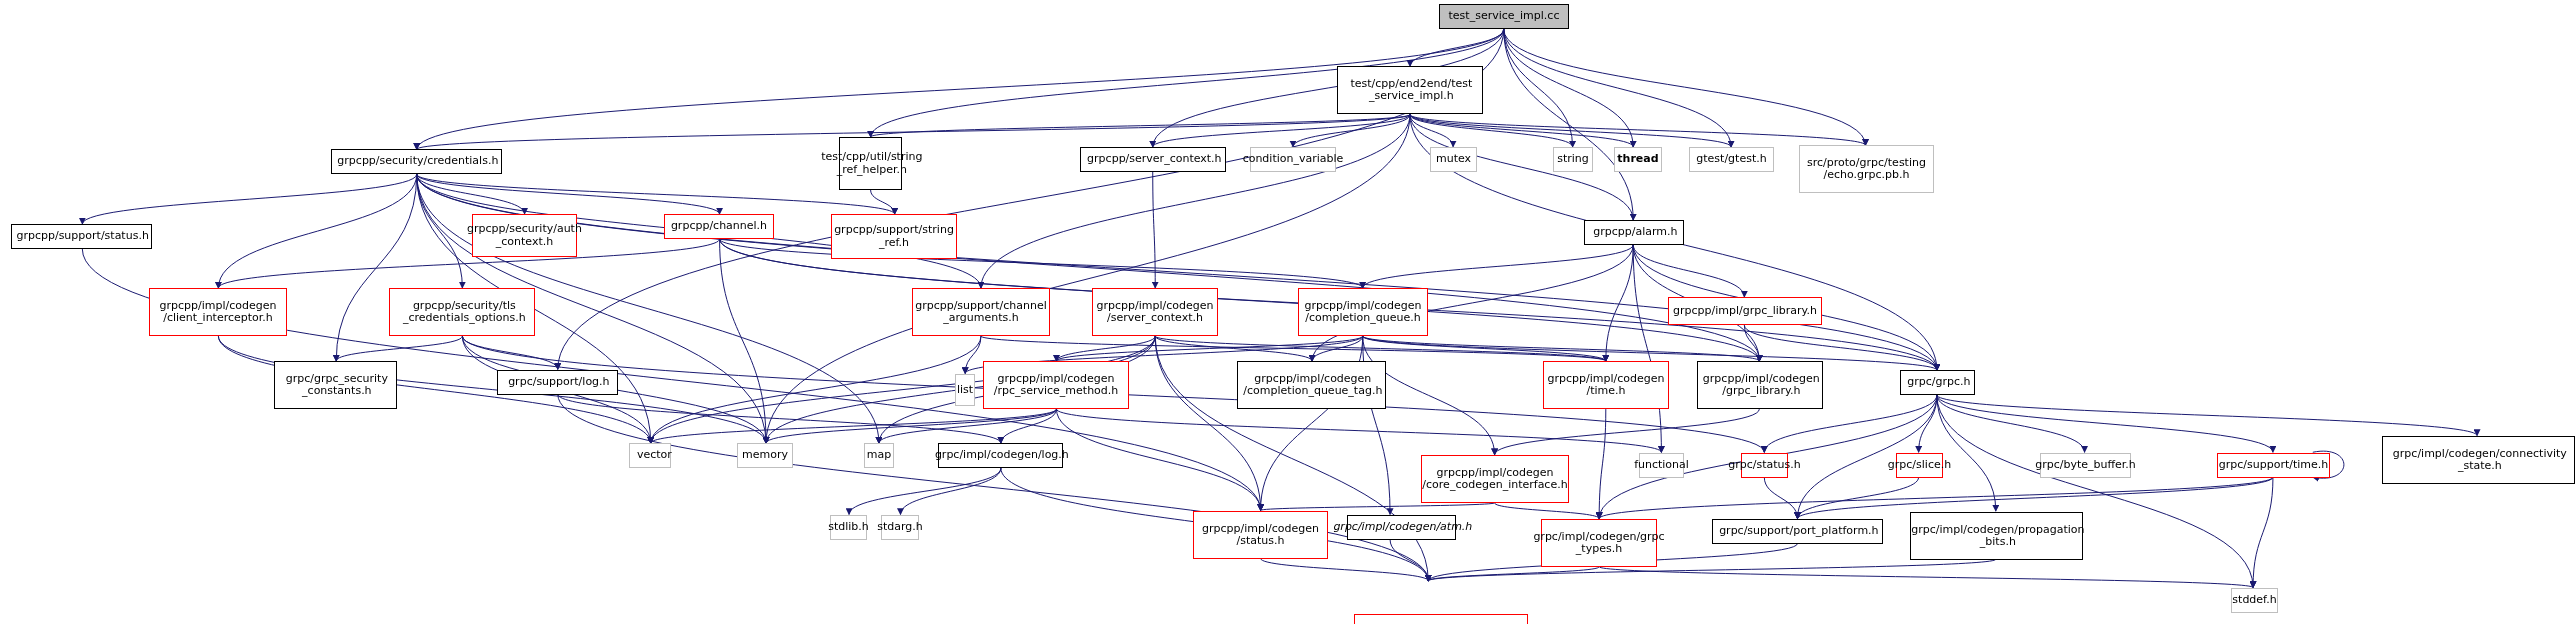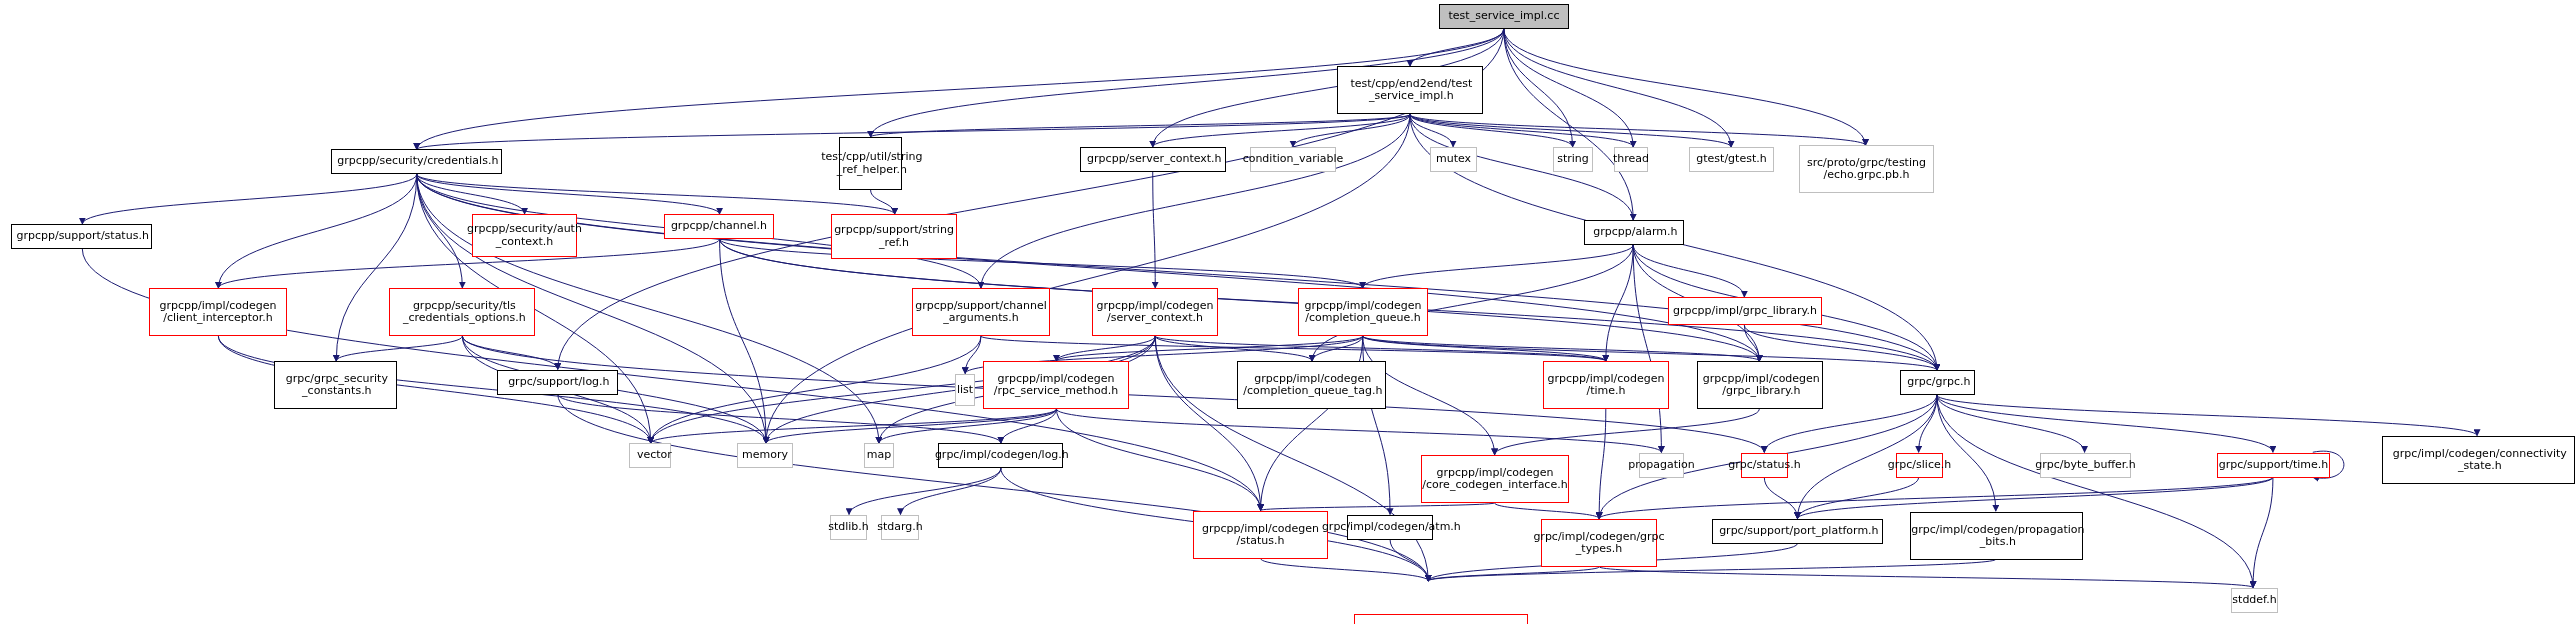--- a/index.html
+++ b/index.html
@@ -147,21 +147,21 @@
     <div class="node kind-root" style="left: 1439px; top: 4.2px; width: 130px; height: 25px;">test_service_impl.cc</div>
     <div class="node kind-normal" style="left: 1337px; top: 66px; width: 146px; height: 48px;">test/cpp/end2end/test
 _service_impl.h</div>
     <div class="node kind-normal" style="left: 331px; top: 149px; width: 171px; height: 25px;">grpcpp/security/credentials.h</div>
     <div class="node kind-normal" style="left: 839px; top: 137px; width: 63px; height: 53px;">test/cpp/util/string
 _ref_helper.h</div>
     <div class="node kind-normal" style="left: 1080px; top: 147px; width: 146px; height: 25px;">grpcpp/server_context.h</div>
     <div class="node kind-external" style="left: 1250px; top: 147px; width: 86px; height: 25px;">condition_variable</div>
     <div class="node kind-external" style="left: 1430px; top: 147px; width: 47px; height: 25px;">mutex</div>
     <div class="node kind-external" style="left: 1553px; top: 147px; width: 40px; height: 25px;">string</div>
-    <div class="node kind-external" style="left: 1614px; top: 147px; width: 34px; height: 25px;">thread</div>
+    <div class="node kind-external" style="left: 1614px; top: 147px; width: 48px; height: 25px; font-weight: bold;">thread</div>
     <div class="node kind-external" style="left: 1689px; top: 147px; width: 85px; height: 25px;">gtest/gtest.h</div>
     <div class="node kind-external" style="left: 1799px; top: 145px; width: 135px; height: 48px;">src/proto/grpc/testing
 /echo.grpc.pb.h</div>
     <div class="node kind-normal" style="left: 10.8px; top: 224px; width: 141px; height: 25px;">grpcpp/support/status.h</div>
     <div class="node kind-truncated" style="left: 472px; top: 214px; width: 105px; height: 43px;">grpcpp/security/auth
 _context.h</div>
     <div class="node kind-truncated" style="left: 664px; top: 214px; width: 110px; height: 25px;">grpcpp/channel.h</div>
     <div class="node kind-truncated" style="left: 831px; top: 214px; width: 126px; height: 45px;">grpcpp/support/string
 _ref.h</div>
     <div class="node kind-normal" style="left: 1584px; top: 220px; width: 100px; height: 25px;">grpcpp/alarm.h</div>
@@ -188,32 +188,32 @@
 /time.h</div>
     <div class="node kind-normal" style="left: 1697px; top: 361px; width: 126px; height: 48px;">grpcpp/impl/codegen
 /grpc_library.h</div>
     <div class="node kind-normal" style="left: 1900px; top: 370px; width: 75px; height: 25px;">grpc/grpc.h</div>
     <div class="node kind-external" style="left: 629px; top: 443px; width: 42px; height: 25px; padding-left: 12px;">vector</div>
     <div class="node kind-external" style="left: 737px; top: 443px; width: 56px; height: 25px;">memory</div>
     <div class="node kind-external" style="left: 864px; top: 443px; width: 30px; height: 25px; text-align: center;">map</div>
     <div class="node kind-normal" style="left: 938px; top: 443px; width: 125px; height: 25px;">grpc/impl/codegen/log.h</div>
     <div class="node kind-truncated" style="left: 1421px; top: 455px; width: 148px; height: 48px;">grpcpp/impl/codegen
 /core_codegen_interface.h</div>
-    <div class="node kind-external" style="left: 1639px; top: 453px; width: 45px; height: 25px;">propagation</div>
+    <div class="node kind-external" style="left: 1639px; top: 453px; width: 45px; height: 25px;">functional</div>
     <div class="node kind-truncated" style="left: 1741px; top: 453px; width: 47px; height: 25px;">grpc/status.h</div>
     <div class="node kind-truncated" style="left: 1896px; top: 453px; width: 47px; height: 25px;">grpc/slice.h</div>
     <div class="node kind-external" style="left: 2040px; top: 453px; width: 91px; height: 25px;">grpc/byte_buffer.h</div>
     <div class="node kind-truncated" style="left: 2217px; top: 453px; width: 113px; height: 25px;">grpc/support/time.h</div>
     <div class="node kind-normal" style="left: 2382px; top: 436px; width: 193px; height: 48px;">grpc/impl/codegen/connectivity
 _state.h</div>
     <div class="node kind-external" style="left: 830px; top: 515px; width: 37px; height: 25px;">stdlib.h</div>
     <div class="node kind-external" style="left: 881px; top: 515px; width: 38px; height: 25px;">stdarg.h</div>
     <div class="node kind-truncated" style="left: 1193px; top: 511px; width: 135px; height: 48px;">grpcpp/impl/codegen
 /status.h</div>
-    <div class="node kind-normal" style="left: 1347px; top: 515px; width: 86px; height: 25px;">grpc/impl/codegen/atm.h</div>
+    <div class="node kind-normal" style="left: 1347px; top: 515px; width: 109px; height: 25px; font-style: italic;">grpc/impl/codegen/atm.h</div>
     <div class="node kind-truncated" style="left: 1541px; top: 519px; width: 116px; height: 48px;">grpc/impl/codegen/grpc
 _types.h</div>
     <div class="node kind-normal" style="left: 1712px; top: 519px; width: 171px; height: 25px;">grpc/support/port_platform.h</div>
     <div class="node kind-normal" style="left: 1910px; top: 512px; width: 173px; height: 48px;">grpc/impl/codegen/propagation
 _bits.h</div>
     <div class="node kind-truncated" style="left: 1354px; top: 614px; width: 174px; height: 42px; padding-left: 48px;">grpc/impl/codegen/port
 _platform.h</div>
     <div class="node kind-external" style="left: 2231px; top: 588px; width: 47px; height: 25px;">stddef.h</div>
   </div>
 

